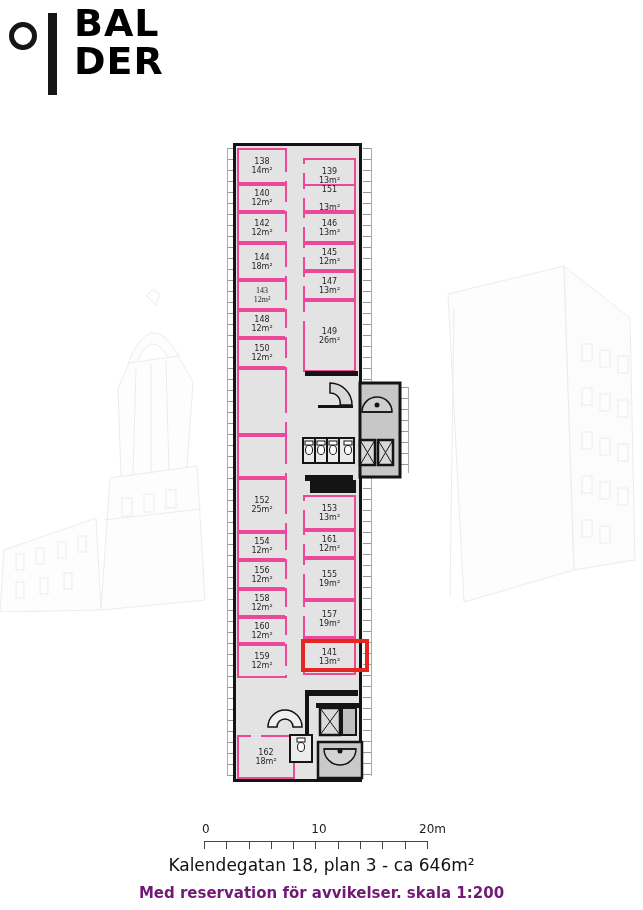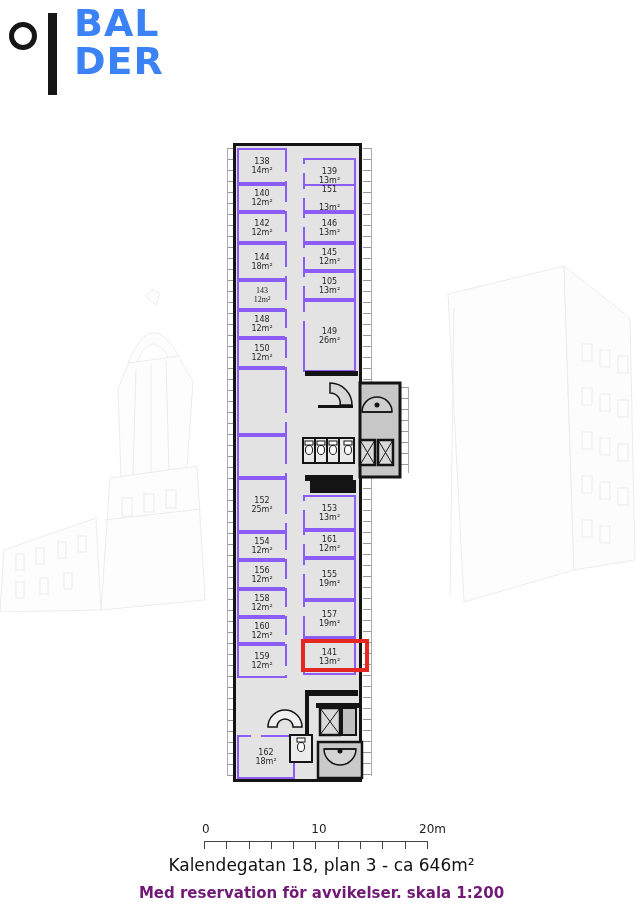--- a/index.html
+++ b/index.html
@@ -19,21 +19,21 @@
   
   .plan{position:absolute;left:228px;top:140px;width:180px;height:652px;}
   .strip{position:absolute;left:5px;top:3px;width:129px;height:639px;background:#e3e3e3;
          border:3px solid #141414;box-sizing:border-box;}
   .hatch{position:absolute;background:repeating-linear-gradient(to bottom,#9a9a9a 0 1px,transparent 1px 11px);}
   .hatch-left{left:-1px;top:8px;width:8px;height:628px;border-left:1px solid #ababab;}
   .hatch-right-a{left:135px;top:8px;width:8px;height:235px;border-right:1px solid #ababab;}
   .hatch-right-b{left:135px;top:337px;width:8px;height:299px;border-right:1px solid #ababab;}
   .hatch-prot{left:173px;top:247px;width:7px;height:86px;border-right:1px solid #ababab;}
   .rooms-layer{position:absolute;left:0;top:0;width:100%;height:100%;}
-  .room{position:absolute;background:#e3e3e3;border:2px solid #8b5cf6;box-sizing:border-box;
+  .room{position:absolute;background:#e3e3e3;border:2px solid #ec4899;box-sizing:border-box;
         display:flex;flex-direction:column;align-items:center;justify-content:center;}
   .rn,.ra{font-size:8px;line-height:9px;color:#1f1f1f;text-align:center;}
   .door{position:absolute;background:#e3e3e3;}
   .door-r{right:-2px;top:68%;width:2px;height:9px;}
   .door-l{left:-2px;top:14%;width:2px;height:9px;}
   .door-t{top:-2px;left:22%;height:2px;width:10px;}
   .core-svg{position:absolute;}
   .core-mid{left:70px;top:225px;}
   .core-bottom{left:30px;top:545px;}
   .highlight{position:absolute;left:73px;top:499px;width:68px;height:33px;
@@ -97,21 +97,21 @@
         <rect x="176" y="234" width="10" height="17"></rect>
         <rect x="194" y="240" width="10" height="17"></rect>
       <rect x="158" y="272" width="10" height="17"></rect>
         <rect x="176" y="278" width="10" height="17"></rect>
     </g>
   </svg>
 
   <div class="logo">
     <span class="logo-circle"></span>
     <span class="logo-bar"></span>
-    <div class="logo-text" style="color: #3b82f6;">
+    <div class="logo-text" style="color: #000000;">
       <div>BAL</div>
       <div>DER</div>
     </div>
   </div>
 
   <div class="plan">
     <div class="hatch hatch-left"></div>
     <div class="hatch hatch-right-a"></div>
     <div class="hatch hatch-right-b"></div>
     <div class="hatch hatch-prot"></div>
@@ -157,21 +157,21 @@
           <div class="rn">145</div>
           <div class="ra">12m²</div>
           <span class="door door-l"></span>
         </div>
         <div class="room" style="left: 9px; top: 140px; width: 50px; height: 30px; font-family: Liberation Serif, serif;">
           <div class="rn">143</div>
           <div class="ra">12m²</div>
           <span class="door door-r"></span>
         </div>
         <div class="room" style="left: 75px; top: 131px; width: 53px; height: 29px;">
-          <div class="rn">105</div>
+          <div class="rn">147</div>
           <div class="ra">13m²</div>
           <span class="door door-l"></span>
         </div>
         <div class="room" style="left: 9px; top: 170px; width: 50px; height: 28px;">
           <div class="rn">148</div>
           <div class="ra">12m²</div>
           <span class="door door-r"></span>
         </div>
         <div class="room" style="left: 75px; top: 160px; width: 53px; height: 72px;">
           <div class="rn">149</div>

